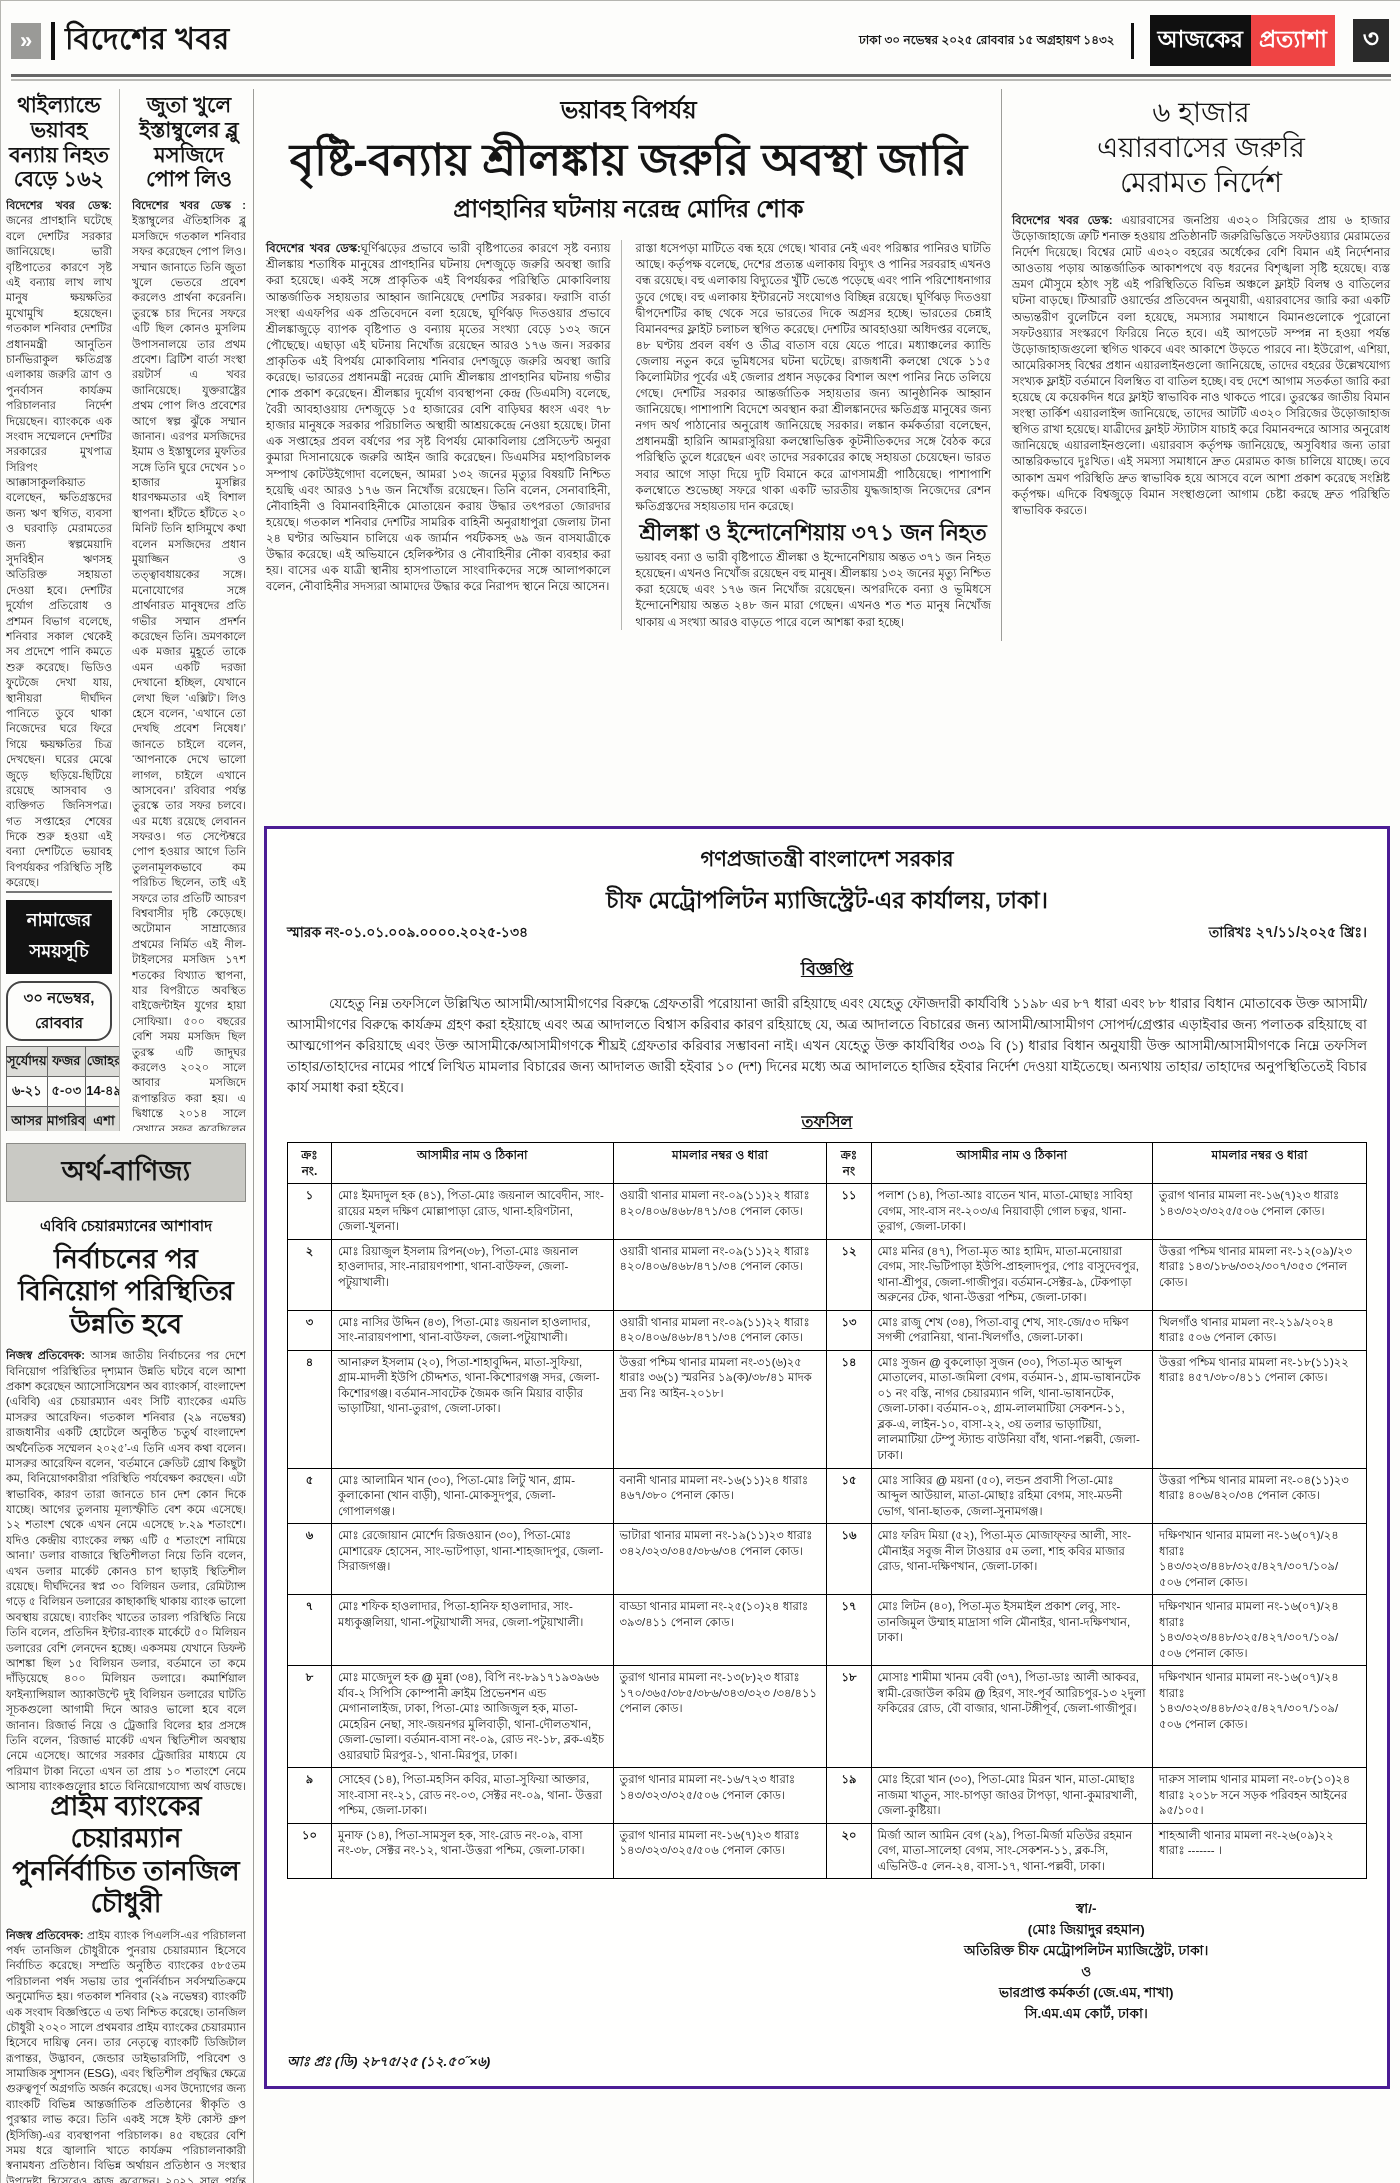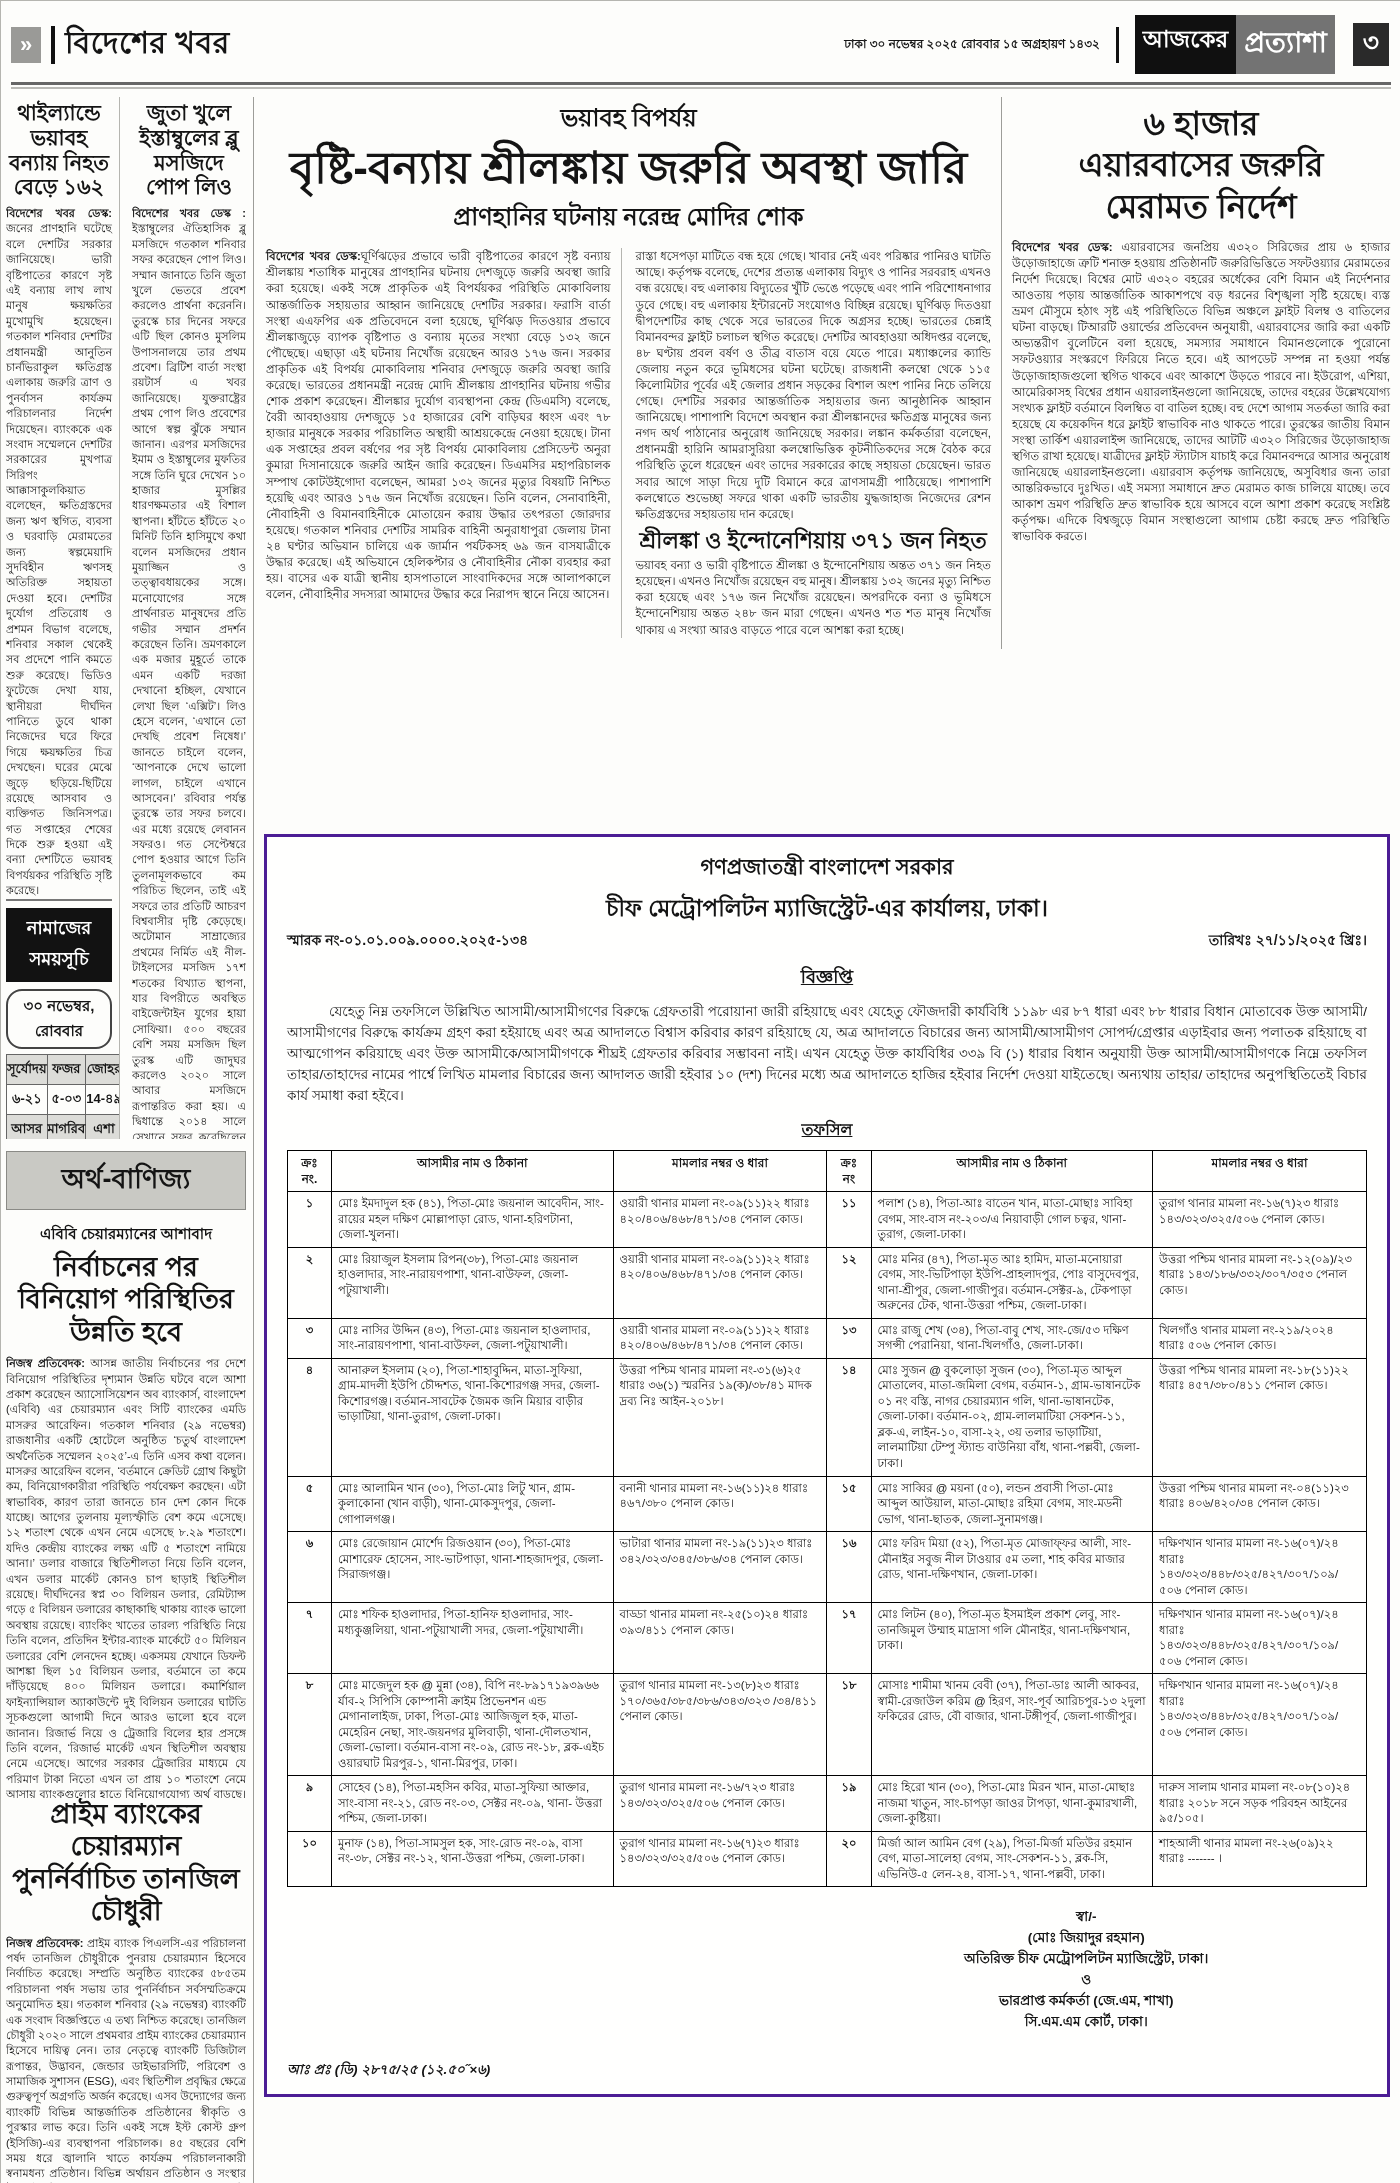--- a/index.html
+++ b/index.html
@@ -13,21 +13,21 @@
   .masthead { display:flex; align-items:center; gap:10px; padding:14px 12px 6px 10px; }
   .mh-icon { width:30px; height:36px; background:#9a9a97; color:#fff; display:flex;
              align-items:center; justify-content:center; font-size:22px; font-weight:bold; }
   .mh-bar { width:4px; height:38px; background:#111; }
   .section-title { font-size:30px; font-weight:bold; letter-spacing:.5px; }
   .mh-spacer { flex:1; }
   .dateline { font-size:12px; font-weight:bold; white-space:nowrap; }
   .mh-div { width:3px; height:36px; background:#111; margin:0 6px; }
   .logo { display:flex; align-items:stretch; }
   .logo-left { background:#101010; color:#fff; font-weight:bold; font-size:23px; padding:6px 8px; }
-  .logo-right { background:#737373; color:#fff; font-weight:bold; font-size:28px; padding:6px 8px; }
+  .logo-right { background:#ef4444; color:#fff; font-weight:bold; font-size:23px; padding:6px 8px; }
   .page-num { background:#2a2a2a; color:#fff; width:36px; margin-left:8px; display:flex;
               align-items:center; justify-content:center; font-size:25px; font-weight:bold; }
   .rule-a { height:3px; background:#666; margin:2px 10px 0; }
   .rule-b { height:2px; background:#b9b9b5; margin:2px 10px 6px; }
   
   .content { display:grid; grid-template-columns:248px 740px 382px; column-gap:8px; padding:2px 5px 0; }
   .left-rail { grid-column:1; grid-row:1 / span 2; border-right:1px solid #9d9d99; padding-right:7px; }
   .center-top { grid-column:2; grid-row:1; border-right:1px solid #9d9d99; padding:0 10px 4px 4px; height:548px; overflow:hidden; }
   .right-top { grid-column:3; grid-row:1; padding:0 2px; height:548px; overflow:hidden; }
   .notice-wrap { grid-column:2 / span 2; grid-row:2; padding:8px 2px 0 2px; }
@@ -53,21 +53,21 @@
   .prime-article { overflow:hidden; }
   
   .kicker { text-align:center; font-size:24px; font-weight:bold; margin-top:2px; }
   .main-headline { text-align:center; font-size:44px; font-weight:bold; line-height:1.12; margin:4px 0 6px; }
   .subhead { text-align:center; font-size:24px; font-weight:bold; margin:2px 0 10px; }
   .center-cols { display:grid; grid-template-columns:1fr 1fr; column-gap:14px; }
   .center-cols .c1 { border-right:1px solid #b5b5b0; padding-right:10px; }
   .center-cols .body-text { font-size:11.5px; }
   .inner-headline { font-size:22px; font-weight:bold; text-align:center; line-height:1.15; margin:6px 0 4px; }
   
-  .right-headline { text-align:center; font-size:33px; font-weight:bold; line-height:1.25;
+  .right-headline { text-align:center; font-size:28px; font-weight:normal; line-height:1.25;
                     white-space:pre-line; margin:6px 0 12px; }
   .right-top .body-text { font-size:11.5px; }
   
   .notice-box { border:3px solid #4c1d95; padding:14px 20px 10px; background:#fffffe; }
   .notice-gov { text-align:center; font-size:21px; font-weight:bold; }
   .notice-office { text-align:center; font-size:23px; font-weight:bold; margin-top:4px; }
   .notice-meta { display:flex; justify-content:space-between; align-items:flex-end; margin-top:0;
                  font-weight:bold; font-size:14px; }
   .notice-title { text-align:center; font-size:18px; font-weight:bold; text-decoration:underline; margin:10px 0 8px; }
   .notice-para { font-size:13.5px; line-height:1.55; text-align:justify; text-indent:42px; }

